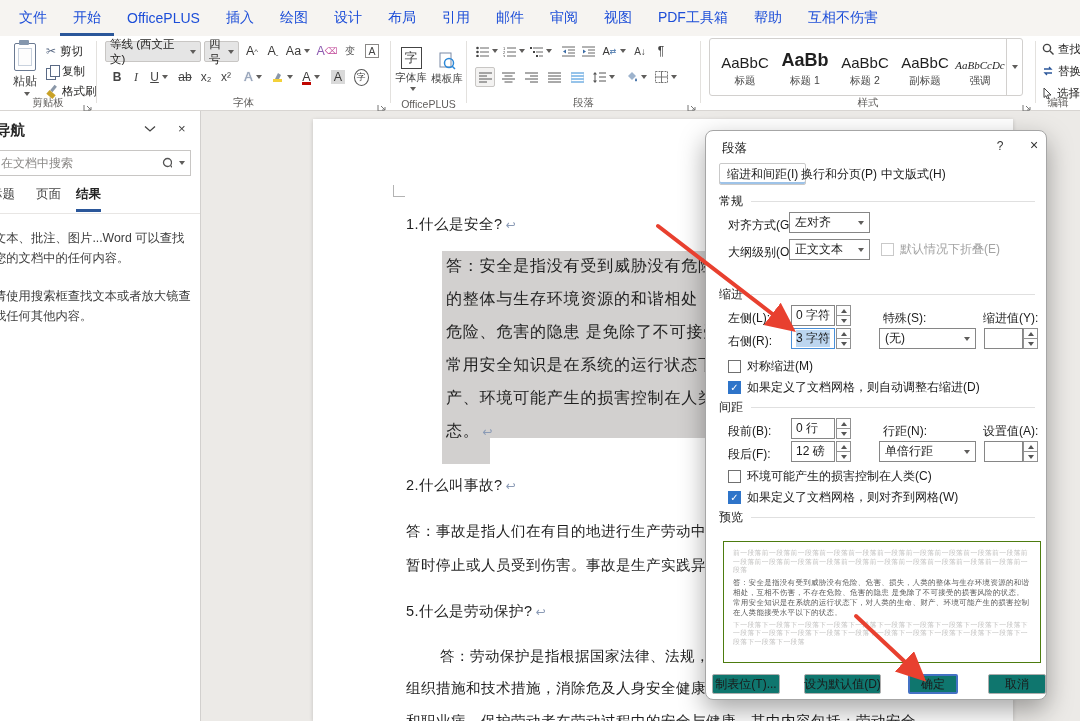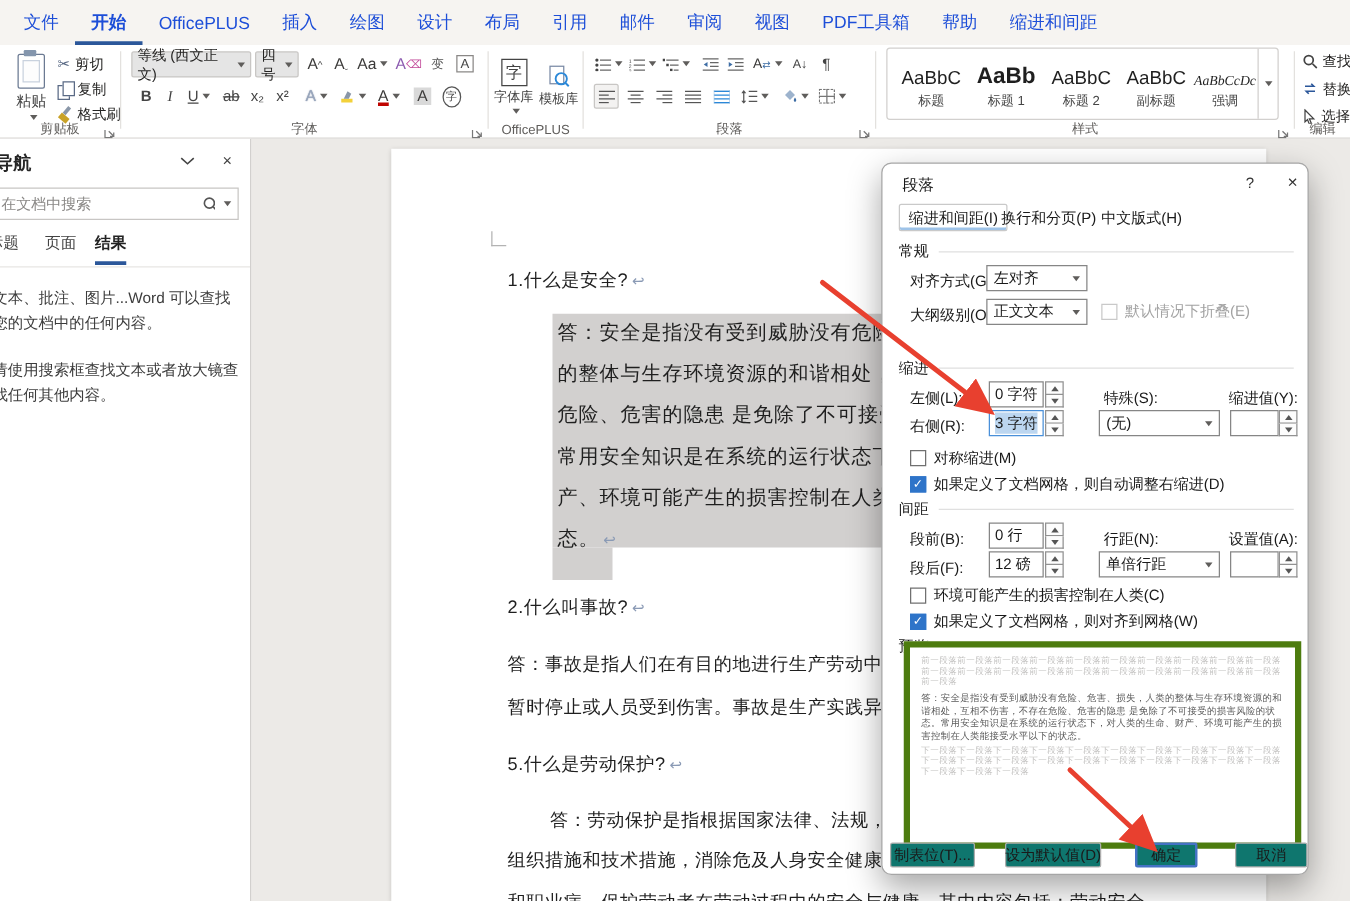--- a/index.html
+++ b/index.html
@@ -4,21 +4,21 @@
 <style>
   *{box-sizing:border-box;margin:0;padding:0}
   html,body{width:1080px;height:721px;overflow:hidden}
   body{font-family:"Liberation Sans","DejaVu Sans",sans-serif;background:#fff;position:relative}
   .screen{position:relative;width:1080px;height:721px;background:#eceae7;overflow:hidden}
   .abs{position:absolute}
 
   
   .tabbar{position:absolute;left:0;top:0;width:1080px;height:36px;background:#f6f4f1;display:flex;align-items:stretch;padding-left:6px}
   .tab{display:flex;align-items:center;padding:0 13px;font-size:14px;color:#1d4ed8;cursor:default;white-space:nowrap}
-  .tab.active{font-weight:700;box-shadow:inset 0 -3px 0 #2b579a}
+  .tab.active{font-weight:400;box-shadow:inset 0 -3px 0 #2b579a}
 
   
   .ribbon{position:absolute;left:0;top:36px;width:1080px;height:75px;background:#fff;border-bottom:1px solid #d8d5d2}
   .rgroup{position:absolute;top:0;height:75px}
   .glabel{position:absolute;bottom:1px;left:0;width:100%;text-align:center;font-size:10.5px;color:#605e5c;white-space:nowrap}
   .vsep{position:absolute;top:5px;height:62px;width:1px;background:#e3e1de}
   .launch{position:absolute;bottom:3px;right:3px;width:10px;height:10px}
   .tbtn{position:absolute;display:flex;align-items:center;justify-content:center;height:20px;color:#444;font-size:12px;white-space:nowrap}
   .tbtn.boxed{border:1px solid #c8c6c4;background:#f3f2f1;border-radius:2px}
   .caret{display:inline-block;width:0;height:0;border-left:3.5px solid transparent;border-right:3.5px solid transparent;border-top:4px solid #5f5d5b;margin-left:3px}
@@ -78,21 +78,21 @@
   .spin div{flex:1;border:1px solid #919191;background:#fdfdfd;display:flex;align-items:center;justify-content:center}
   .spin div+div{border-top:0}
   .tri-u{width:0;height:0;border-left:3px solid transparent;border-right:3px solid transparent;border-bottom:4px solid #555}
   .tri-d{width:0;height:0;border-left:3px solid transparent;border-right:3px solid transparent;border-top:4px solid #555}
   .dd{position:absolute;height:21px;border:1px solid #868686;background:#fff;display:flex;align-items:center;justify-content:space-between;padding:0 5px;font-size:12px}
   .cbrow{position:absolute;display:flex;align-items:center;gap:6px;font-size:12px;color:#1a1a1a;white-space:nowrap}
   .cb{width:13px;height:13px;border:1px solid #707070;background:#fff;display:flex;align-items:center;justify-content:center;font-size:10px;color:#fff}
   .cb.on{background:#2e74c9;border-color:#2e74c9}
   .cb.dis{border-color:#c9c9c9}
   .cbrow.dis{color:#a3a3a3}
-  .pvbox{position:absolute;left:17px;top:382px;width:318px;height:166px;border:5px solid #4d7c0f;background:#fff;overflow:hidden;padding:7px 9px}
+  .pvbox{position:absolute;left:17px;top:410px;width:318px;height:122px;border:1px solid #4d7c0f;background:#fff;overflow:hidden;padding:7px 9px}
   .pv-gray{color:#c3c2c1;font-size:6.8px;line-height:8.6px;letter-spacing:.4px}
   .pv-main{color:#5a5a5a;font-size:7.5px;line-height:10px;margin:3px 0;letter-spacing:.3px}
   .dbtn{position:absolute;height:20px;border:1px solid #adadad;background:#0f766e;display:flex;align-items:center;justify-content:center;font-size:12px;color:#1a1a1a;border-radius:2px;white-space:nowrap}
   .dbtn.primary{border:2px solid #4472c4}
 
   .arrows{position:absolute;left:0;top:0;width:1080px;height:721px;z-index:40;pointer-events:none}
   svg text{font-family:"Liberation Sans","DejaVu Sans",sans-serif}
 </style>
 </head>
 <body>
@@ -106,21 +106,21 @@
     <span class="tab">插入</span>
     <span class="tab">绘图</span>
     <span class="tab">设计</span>
     <span class="tab">布局</span>
     <span class="tab">引用</span>
     <span class="tab">邮件</span>
     <span class="tab">审阅</span>
     <span class="tab">视图</span>
     <span class="tab">PDF工具箱</span>
     <span class="tab">帮助</span>
-    <span class="tab">缩进和间距</span>
+    <span class="tab">互相不伤害</span>
   </div>
 
   <div class="ribbon">
 
     <div class="rgroup" style="left:0;width:96px">
       <div class="tbtn" style="left:6px;top:4px;width:38px;height:58px;flex-direction:column;gap:2px">
         <span class="icon-clipboard"></span>
         <span>粘贴</span>
         <span class="caret"></span>
       </div>

